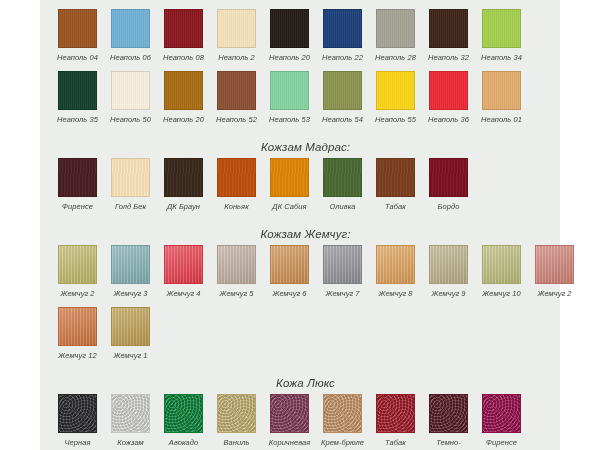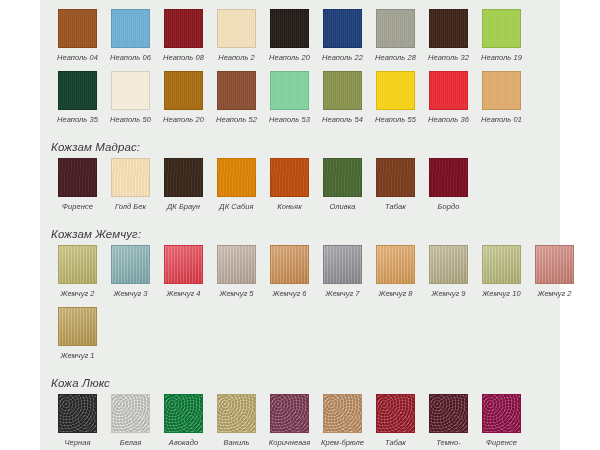--- a/index.html
+++ b/index.html
@@ -35,20 +35,21 @@
   }
   .section {
     padding: 0 0 0 0;
   }
   .section-title {
     font-size: 11.5px;
     color: #3a3a3a;
     padding: 0 0 5px 11px;
     letter-spacing: 0.1px;
     white-space: nowrap;
+    text-align: center;
   }
   .swatch-row {
     display: flex;
     flex-wrap: nowrap;
     padding-left: 11px;
   }
   .swatch-cell {
     width: 53px;
     flex: 0 0 53px;
     display: flex;
@@ -150,21 +151,21 @@
           <div class="swatch-cell">
             <div class="swatch grain-lin" style="background: rgb(163, 163, 149);"></div>
             <div class="swatch-label">Неаполь 28</div>
           </div>
           <div class="swatch-cell">
             <div class="swatch grain-lin" style="background: rgb(63, 36, 25);"></div>
             <div class="swatch-label">Неаполь 32</div>
           </div>
           <div class="swatch-cell">
             <div class="swatch grain-lin" style="background: rgb(164, 207, 79);"></div>
-            <div class="swatch-label">Неаполь 19</div>
+            <div class="swatch-label">Неаполь 34</div>
           </div>
         </div>
       <div class="spacer-sm"></div>
       <div class="swatch-row">
           <div class="swatch-cell">
             <div class="swatch grain-lin" style="background: rgb(20, 64, 44);"></div>
             <div class="swatch-label">Неаполь 35</div>
           </div>
           <div class="swatch-cell">
             <div class="swatch grain-lin" style="background: rgb(246, 238, 220);"></div>
@@ -212,28 +213,28 @@
           </div>
           <div class="swatch-cell">
             <div class="swatch grain-mad" style="background: rgb(250, 227, 187);"></div>
             <div class="swatch-label">Голд Бек</div>
           </div>
           <div class="swatch-cell">
             <div class="swatch grain-mad" style="background: rgb(59, 42, 28);"></div>
             <div class="swatch-label">ДК Браун</div>
           </div>
           <div class="swatch-cell">
+            <div class="swatch grain-mad" style="background: rgb(191, 81, 16);"></div>
+            <div class="swatch-label">Коньяк</div>
+          </div>
+          <div class="swatch-cell">
             <div class="swatch grain-mad" style="background: rgb(224, 135, 8);"></div>
             <div class="swatch-label">ДК Сабия</div>
           </div>
           <div class="swatch-cell">
-            <div class="swatch grain-mad" style="background: rgb(191, 81, 16);"></div>
-            <div class="swatch-label">Коньяк</div>
-          </div>
-          <div class="swatch-cell">
             <div class="swatch grain-mad" style="background: rgb(76, 107, 52);"></div>
             <div class="swatch-label">Оливка</div>
           </div>
           <div class="swatch-cell">
             <div class="swatch grain-mad" style="background: rgb(126, 64, 31);"></div>
             <div class="swatch-label">Табак</div>
           </div>
           <div class="swatch-cell">
             <div class="swatch grain-mad" style="background: rgb(125, 18, 36);"></div>
             <div class="swatch-label">Бордо</div>
@@ -283,38 +284,42 @@
             <div class="swatch-label">Жемчуг 10</div>
           </div>
           <div class="swatch-cell">
             <div class="swatch grain-pearl" style="background: rgb(211, 131, 120);"></div>
             <div class="swatch-label">Жемчуг 2</div>
           </div>
         </div>
       <div class="spacer-sm"></div>
       <div class="swatch-row">
           <div class="swatch-cell">
+            <div class="swatch grain-pearl" style="background: rgb(212, 118, 63);"></div>
+            <div class="swatch-label">Жемчуг 12</div>
+          </div>
+          <div class="swatch-cell">
             <div class="swatch grain-pearl" style="background: rgb(192, 160, 82);"></div>
             <div class="swatch-label">Жемчуг 1</div>
           </div>
         </div>
     </div>
 
     <div class="spacer-md"></div>
 
     <div class="section">
       <div class="section-title">Кожа Люкс</div>
       <div class="swatch-row">
           <div class="swatch-cell">
             <div class="swatch grain-lux" style="background: rgb(46, 46, 48);"></div>
             <div class="swatch-label">Черная</div>
           </div>
           <div class="swatch-cell">
             <div class="swatch grain-lux" style="background: rgb(226, 226, 224);"></div>
-            <div class="swatch-label">Белая</div>
+            <div class="swatch-label">Кожзам</div>
           </div>
           <div class="swatch-cell">
             <div class="swatch grain-lux" style="background: rgb(13, 138, 60);"></div>
             <div class="swatch-label">Авокадо</div>
           </div>
           <div class="swatch-cell">
             <div class="swatch grain-lux" style="background: rgb(207, 189, 124);"></div>
             <div class="swatch-label">Ваниль</div>
           </div>
           <div class="swatch-cell">

